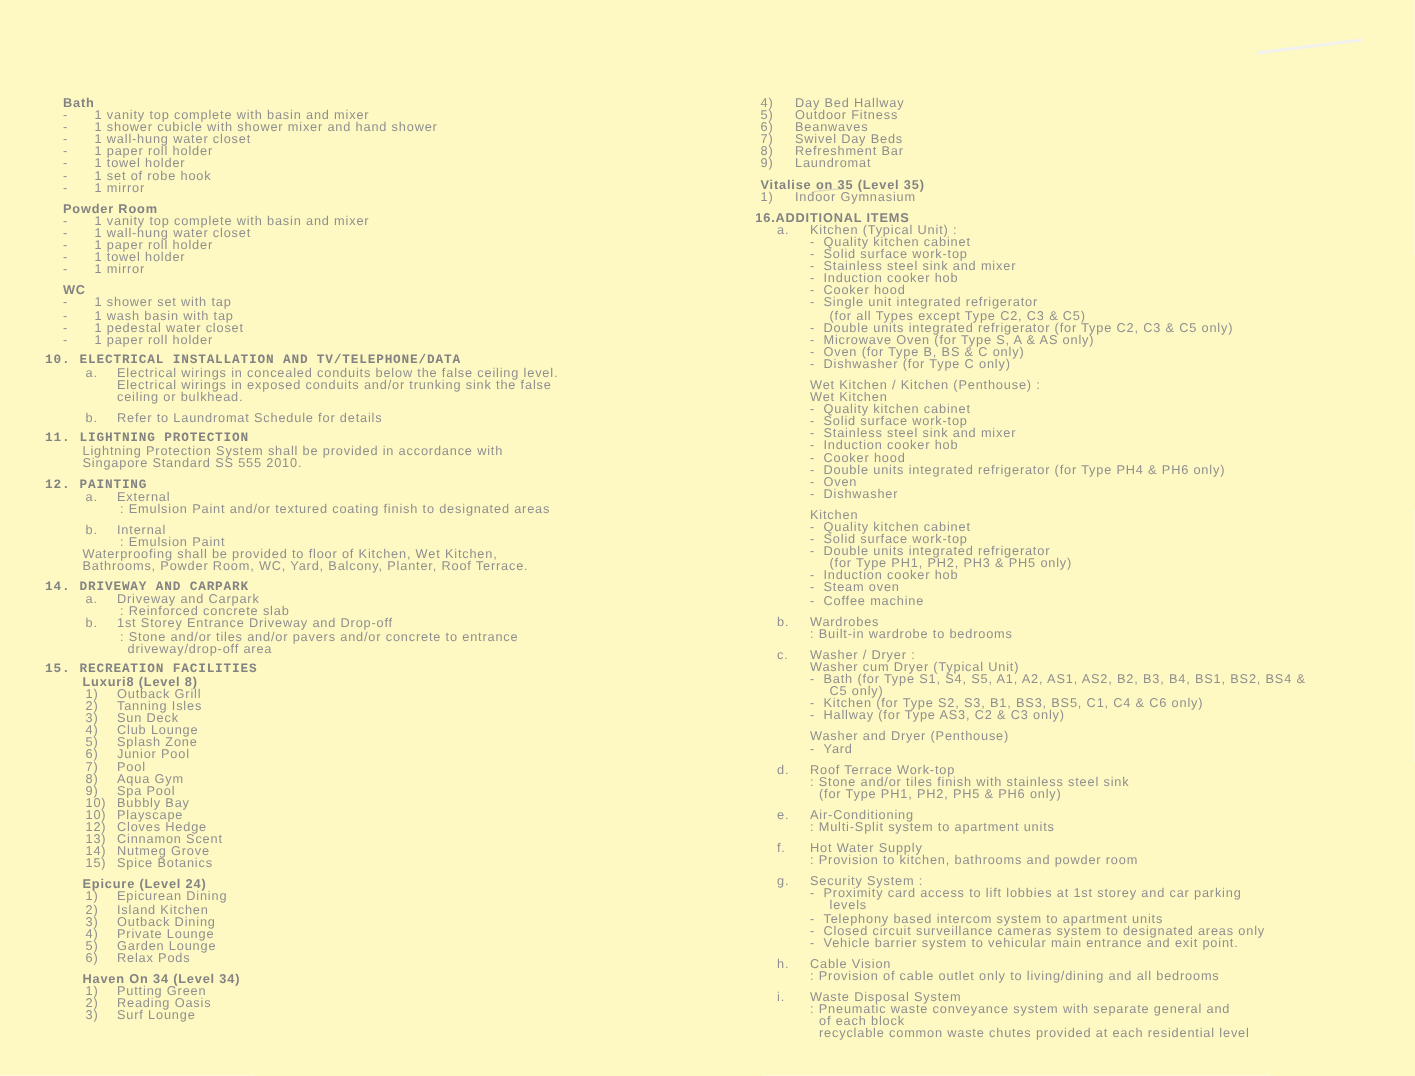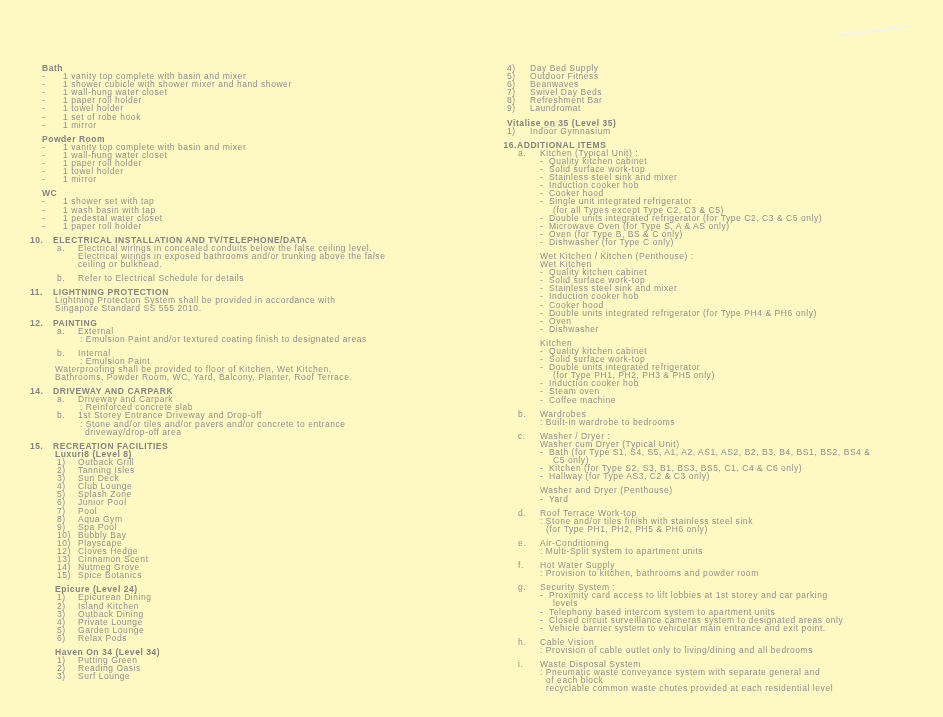--- a/index.html
+++ b/index.html
@@ -15,21 +15,21 @@
     color:#8f8f8f;
   }
   #col-left{left:30px;width:450px;}
   #col-right{left:492px;width:448px;}
   .ln{display:flex;white-space:nowrap;}
   .ln.gap{margin-top:6px;}
   .mk{flex:0 0 auto;}
   .tx{flex:0 1 auto;}
 
   
-  #col-left .t-sec{font-weight:700;color:#838383;}
+  #col-left .t-sec{font-weight:700;color:#838383;font-family:Liberation Mono, monospace;}
   #col-left .t-sec .mk{width:23px;}
   #col-left .t-sub{padding-left:12px;font-weight:700;color:#838383;}
   #col-left .t-dash{padding-left:12px;}
   #col-left .t-dash .mk{width:21px;}
   #col-left .t-alpha{padding-left:27px;}
   #col-left .t-alpha .mk{width:21px;}
   #col-left .t-acont{padding-left:48px;}
   #col-left .t-colon{padding-left:50px;}
   #col-left .t-ccont{padding-left:55px;text-align:right;}
   #col-left .t-body{padding-left:25px;}
@@ -140,28 +140,28 @@
       </div>
       <div class="ln t-sec gap">
         <span class="mk">10.</span>
         <span class="tx">ELECTRICAL INSTALLATION AND TV/TELEPHONE/DATA</span>
       </div>
       <div class="ln t-alpha">
         <span class="mk">a.</span>
         <span class="tx">Electrical wirings in concealed conduits below the false ceiling level.</span>
       </div>
       <div class="ln t-acont">
-        <span class="tx">Electrical wirings in exposed bathrooms and/or trunking above the false</span>
+        <span class="tx">Electrical wirings in exposed conduits and/or trunking sink the false</span>
       </div>
       <div class="ln t-acont">
         <span class="tx">ceiling or bulkhead.</span>
       </div>
       <div class="ln t-alpha gap">
         <span class="mk">b.</span>
-        <span class="tx">Refer to Electrical Schedule for details</span>
+        <span class="tx">Refer to Laundromat Schedule for details</span>
       </div>
       <div class="ln t-sec gap">
         <span class="mk">11.</span>
         <span class="tx">LIGHTNING PROTECTION</span>
       </div>
       <div class="ln t-body">
         <span class="tx">Lightning Protection System shall be provided in accordance with</span>
       </div>
       <div class="ln t-body">
         <span class="tx">Singapore Standard SS 555 2010.</span>
@@ -317,21 +317,21 @@
         <span class="tx">Reading Oasis</span>
       </div>
       <div class="ln t-num">
         <span class="mk">3)</span>
         <span class="tx">Surf Lounge</span>
       </div>
     </div>
   <div id="col-right" class="col">
       <div class="ln t-num">
         <span class="mk">4)</span>
-        <span class="tx">Day Bed Supply</span>
+        <span class="tx">Day Bed Hallway</span>
       </div>
       <div class="ln t-num">
         <span class="mk">5)</span>
         <span class="tx">Outdoor Fitness</span>
       </div>
       <div class="ln t-num">
         <span class="mk">6)</span>
         <span class="tx">Beanwaves</span>
       </div>
       <div class="ln t-num">

